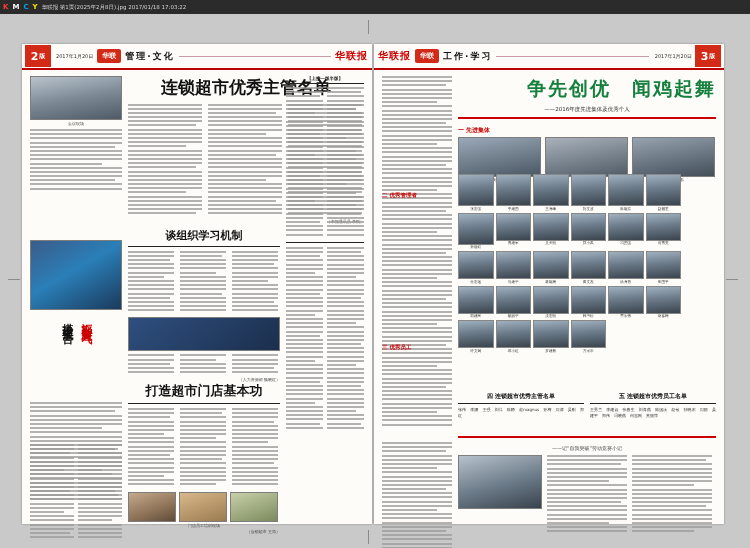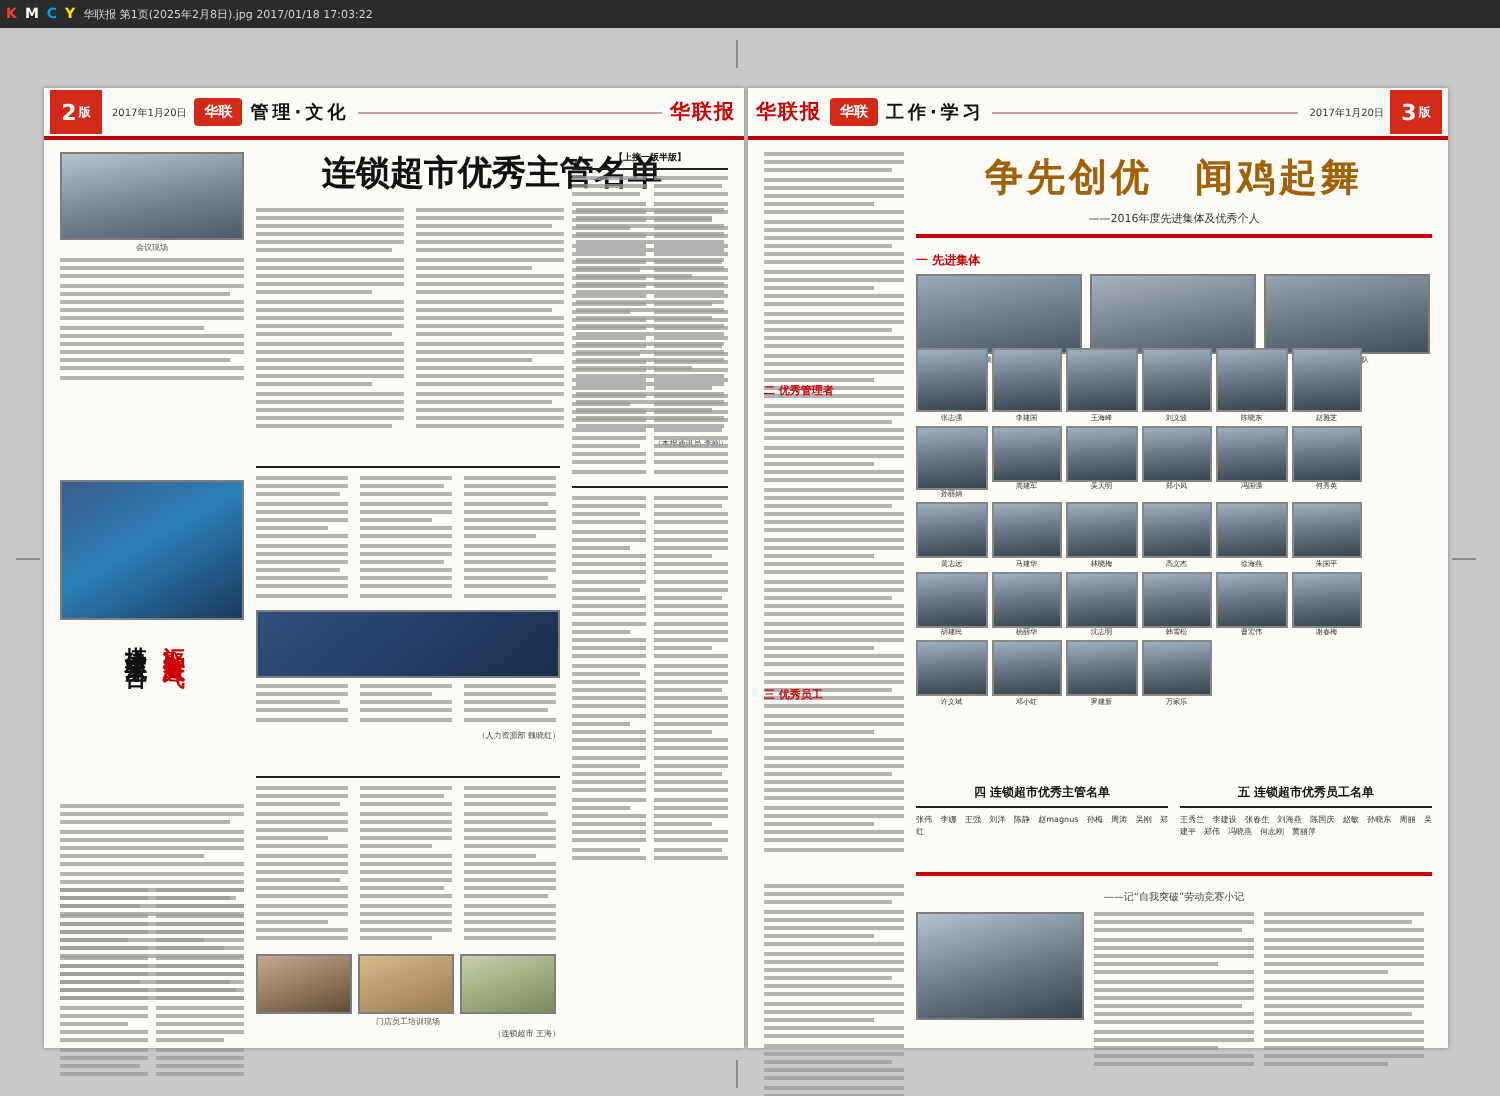--- a/index.html
+++ b/index.html
@@ -89,21 +89,21 @@
   .pcell { width:100%; }
   .pimg {
     width:100%; height:30px;
     background:linear-gradient(175deg,#9fb0bf 0%,#6c7b8a 45%,#3a444e 100%);
     border:1px solid #888;
   }
   .pname { font-size:3.6px; text-align:center; color:#333; margin-top:.5px; }
 
   
   .feature-title {
-    color:#a16207; font-weight:bold; text-align:center;
+    color:#15803d; font-weight:bold; text-align:right;
     letter-spacing:2px;
   }
   .feature-sub { text-align:center; font-size:5.5px; color:#333; }
 
   .vtitle {
     writing-mode:vertical-rl; text-orientation:upright;
     font-weight:bold; letter-spacing:2px;
   }
   .note-title { font-size:4.5px; font-weight:bold; color:#111; text-align:center; }
   .smallhead { font-size:6px; font-weight:bold; color:#111; text-align:center; }
@@ -285,20 +285,21 @@
           <div class="tline s1"></div>
           <div class="tline s1"></div>
         <div class="tline s1"></div>
           <div class="tline s2"></div>
           <div class="tline s1"></div>
           <div class="tline s1"></div>
       </div>
     </div>
 
     <div class="col" style="left:106px;top:186px;width:152px;">
+      <div class="headline" style="font-size:11px;">谈组织学习机制</div>
       <div class="rule" style="margin:3px 0 4px;"></div>
       <div style="display:flex;gap:6px;">
         <div style="width:46px;">
           <div class="tline s1"></div>
             <div class="tline s1"></div>
             <div class="tline s2"></div>
             <div class="tline s1"></div>
           <div class="tline s1"></div>
             <div class="tline s1"></div>
             <div class="tline s3"></div>
@@ -367,20 +368,21 @@
             <div class="tline s1"></div>
             <div class="tline s1"></div>
             <div class="tline s2"></div>
             <div class="tline s1"></div>
         </div>
       </div>
       <div style="text-align:right;font-size:4px;color:#444;margin-top:2px;">（人力资源部 魏晓红）</div>
     </div>
 
     <div class="col" style="left:106px;top:340px;width:152px;">
+      <div class="headline" style="font-size:13px;">打造超市门店基本功</div>
       <div class="rule" style="margin:4px 0 4px;"></div>
       <div style="display:flex;gap:6px;">
         <div style="width:46px;">
           <div class="tline s1"></div>
             <div class="tline s1"></div>
             <div class="tline s2"></div>
             <div class="tline s1"></div>
           <div class="tline s1"></div>
             <div class="tline s1"></div>
             <div class="tline s3"></div>

